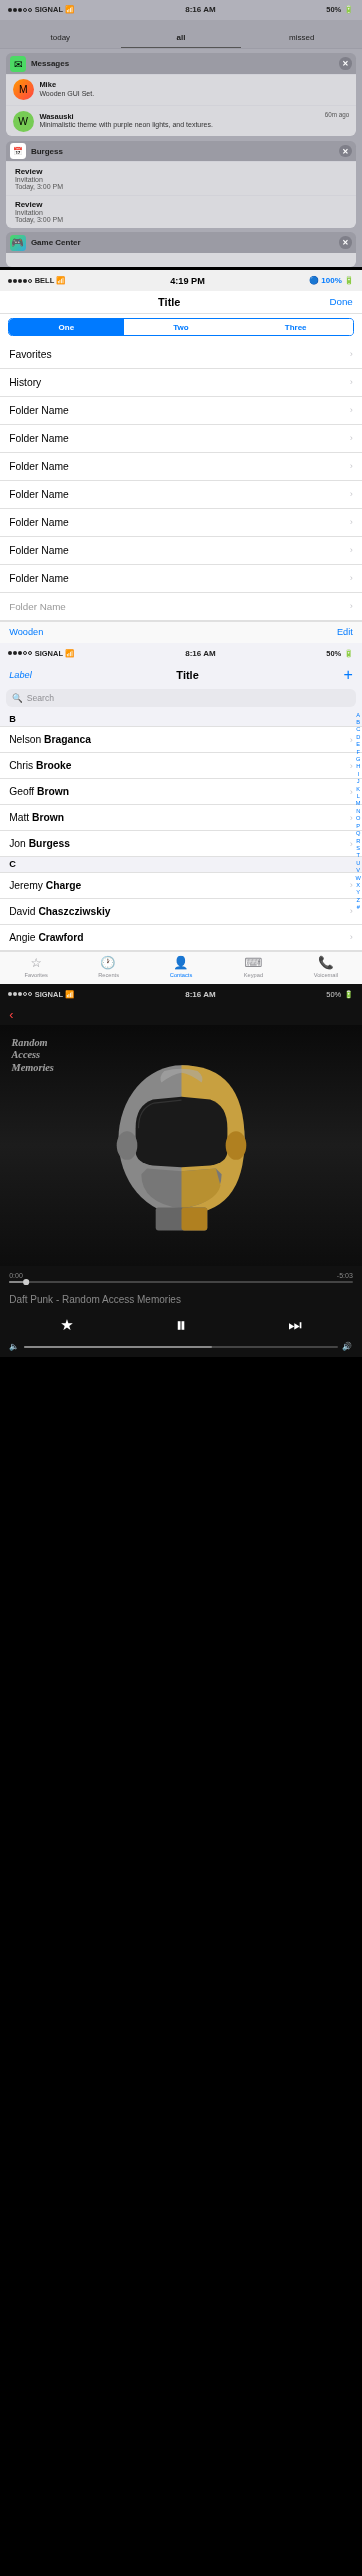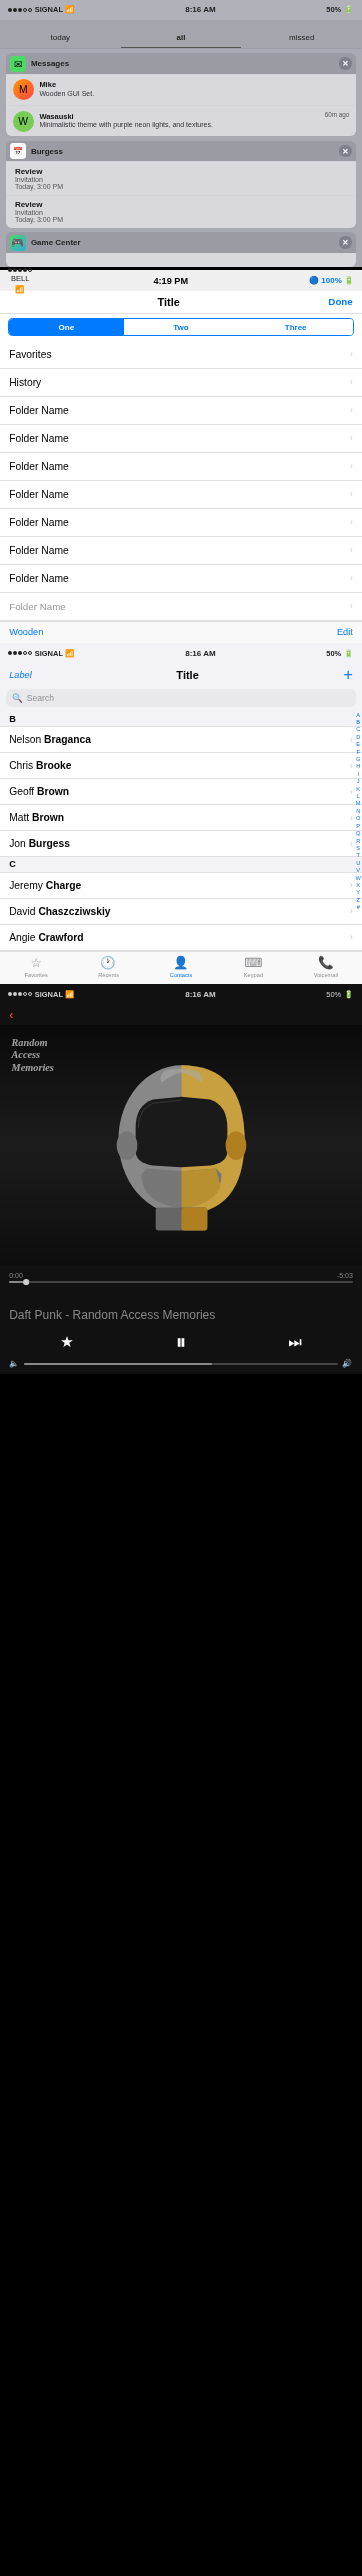--- a/index.html
+++ b/index.html
@@ -121,21 +121,21 @@
     }
 
     .status-bar-2 {
       display: flex;
       align-items: center;
       justify-content: space-between;
       padding: 3.4px 8px;
       background: #f0f0f0;
       height: 21px;
     }
-    .status-bar-2 .left { display: flex; align-items: center; gap: 2.3px; font-size: 7.5px; font-weight: 400; color: #222; flex-direction: column; }
+    .status-bar-2 .left { display: flex; align-items: center; gap: 2.3px; font-size: 7.5px; font-weight: 700; color: #222; }
     .status-bar-2 .center { font-size: 9.2px; font-weight: 700; color: #000; }
     .status-bar-2 .right { font-size: 8px; color: #007aff; font-weight: 600; }
 
     .seg-control {
       display: flex;
       margin: 4.6px 8px;
       border-radius: 4.6px;
       overflow: hidden;
       border: 1.1px solid #007aff;
     }
@@ -350,21 +350,21 @@
       position: absolute;
       top: -2px;
       transform: translateX(-50%);
     }
 
     .music-title-area {
       padding: 3.4px 9.2px 2.3px;
       background: #111;
     }
     .music-title { font-size: 10.3px; font-weight: 600; color: #fff; }
-    .music-artist { font-size: 12px; color: #888; margin-top: 19px; }
+    .music-artist { font-size: 10px; color: #888; margin-top: 5px; }
 
     .music-controls {
       display: flex;
       align-items: center;
       justify-content: space-around;
       padding: 5.7px 9.2px 3.4px;
       background: #111;
     }
     .ctrl-btn { font-size: 16px; color: #fff; cursor: pointer; background: none; border: none; }
     .ctrl-btn.star { font-size: 15px; color: #fff; }
@@ -496,21 +496,21 @@
     <div class="center">4:19 PM</div>
     <div class="right">
       <span>🔵</span>
       <span>100%</span>
       <span>🔋</span>
     </div>
   </div>
 
   <div style="display:flex;align-items:center;justify-content:space-between;padding:4.6px 9.2px;border-bottom:0.6px solid #e0e0e0;">
     <span style="font-size:11px;font-weight:700;flex:1;text-align:center;">Title</span>
-    <span style="font-size:9.8px;color:#007aff;font-weight:700;">Done</span>
+    <span style="font-size:9.8px;color:#007aff;font-weight:400;">Done</span>
   </div>
 
   <div class="seg-control">
     <div class="seg active">One</div>
     <div class="seg">Two</div>
     <div class="seg">Three</div>
   </div>
 
   <div class="list-section">
     <div class="list-item">

